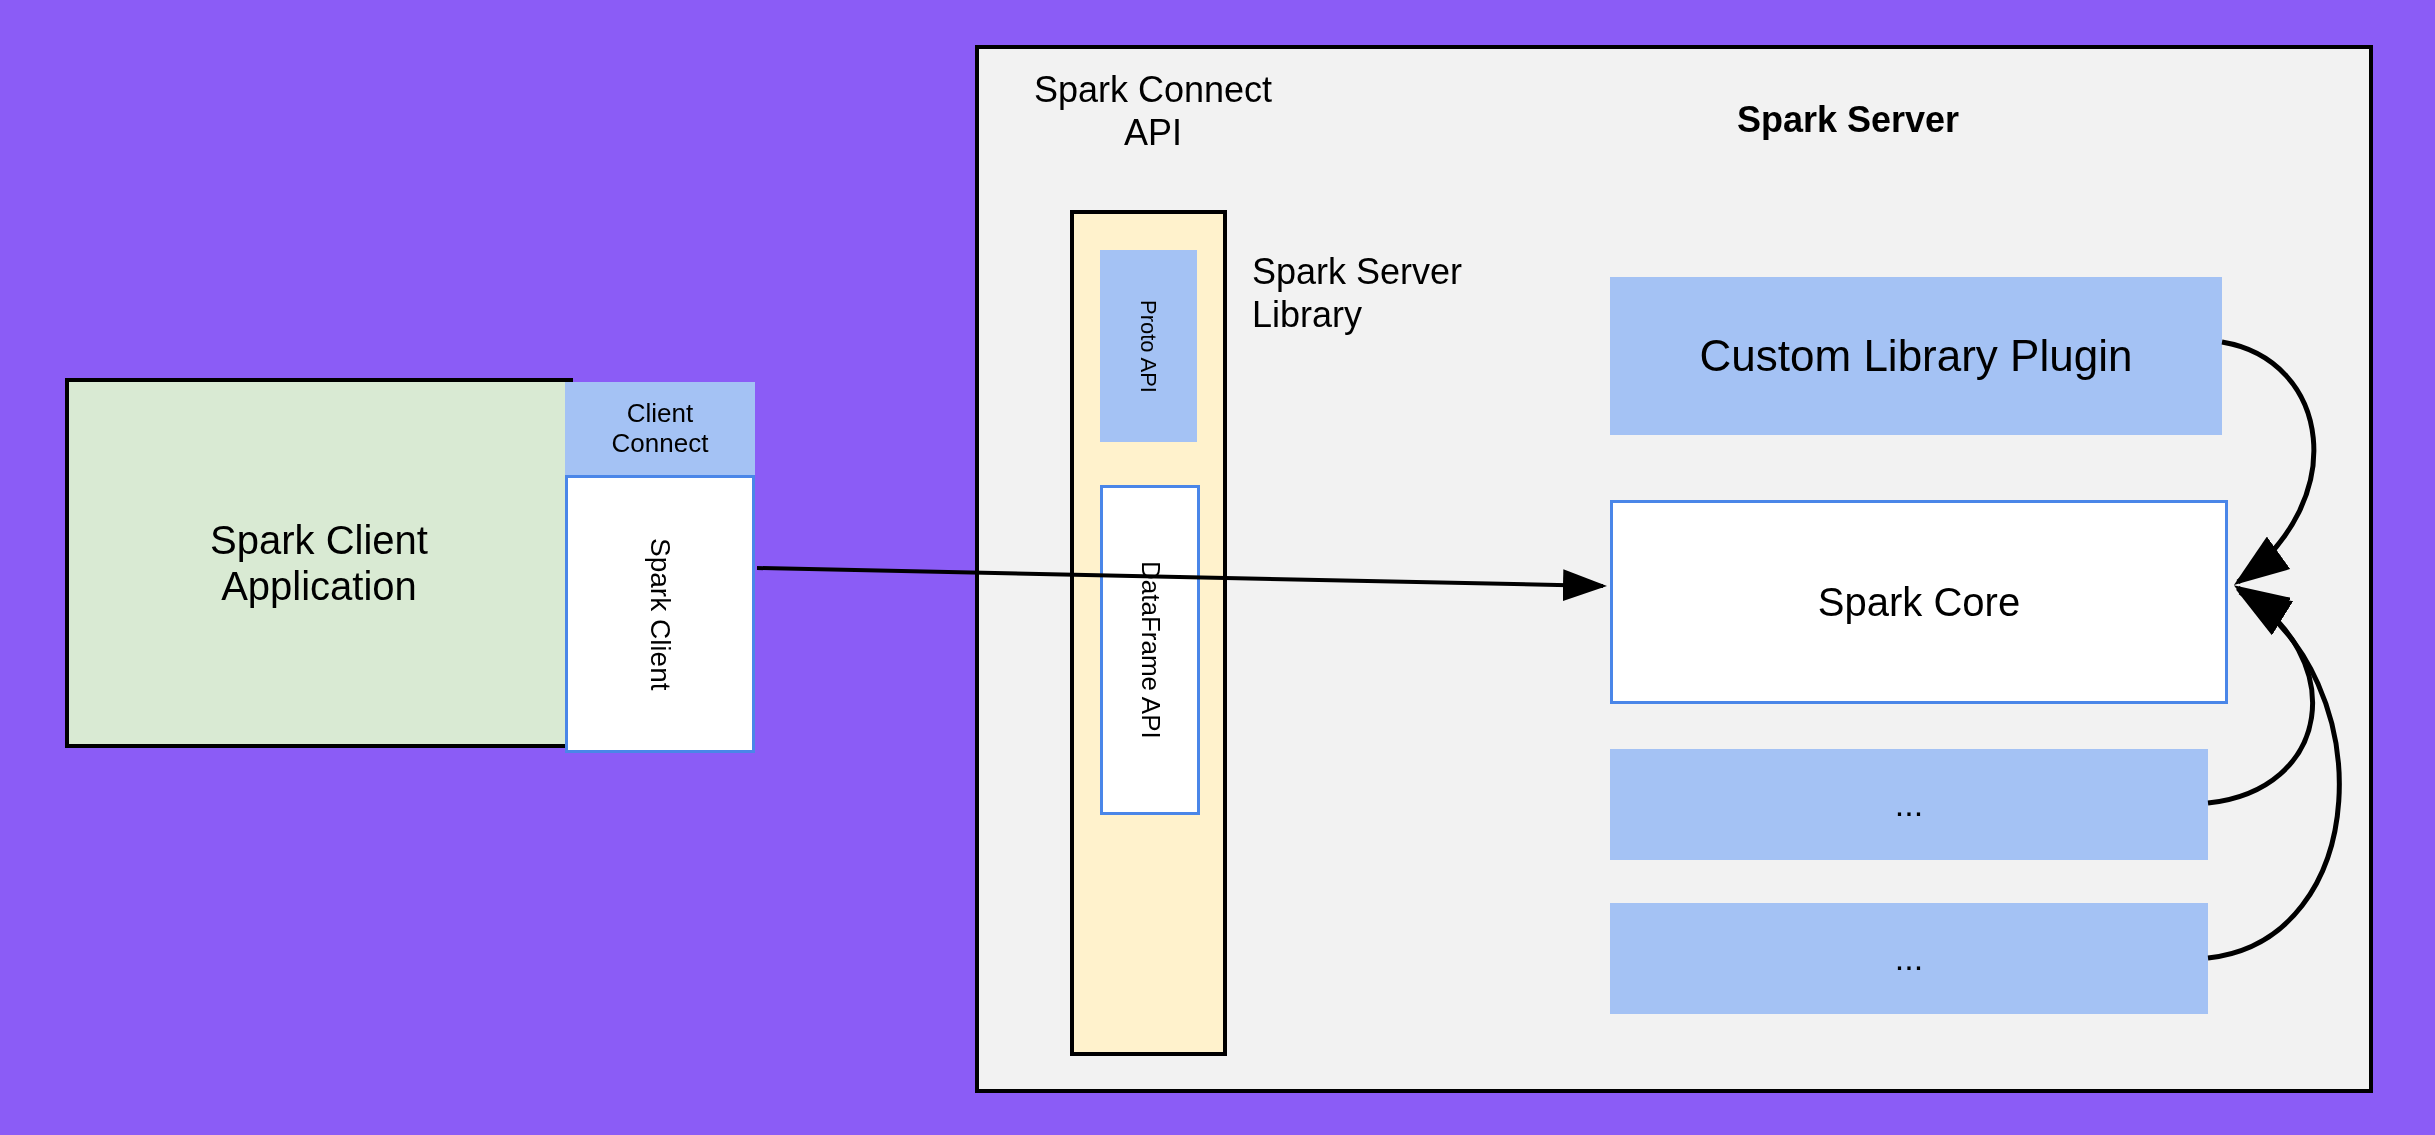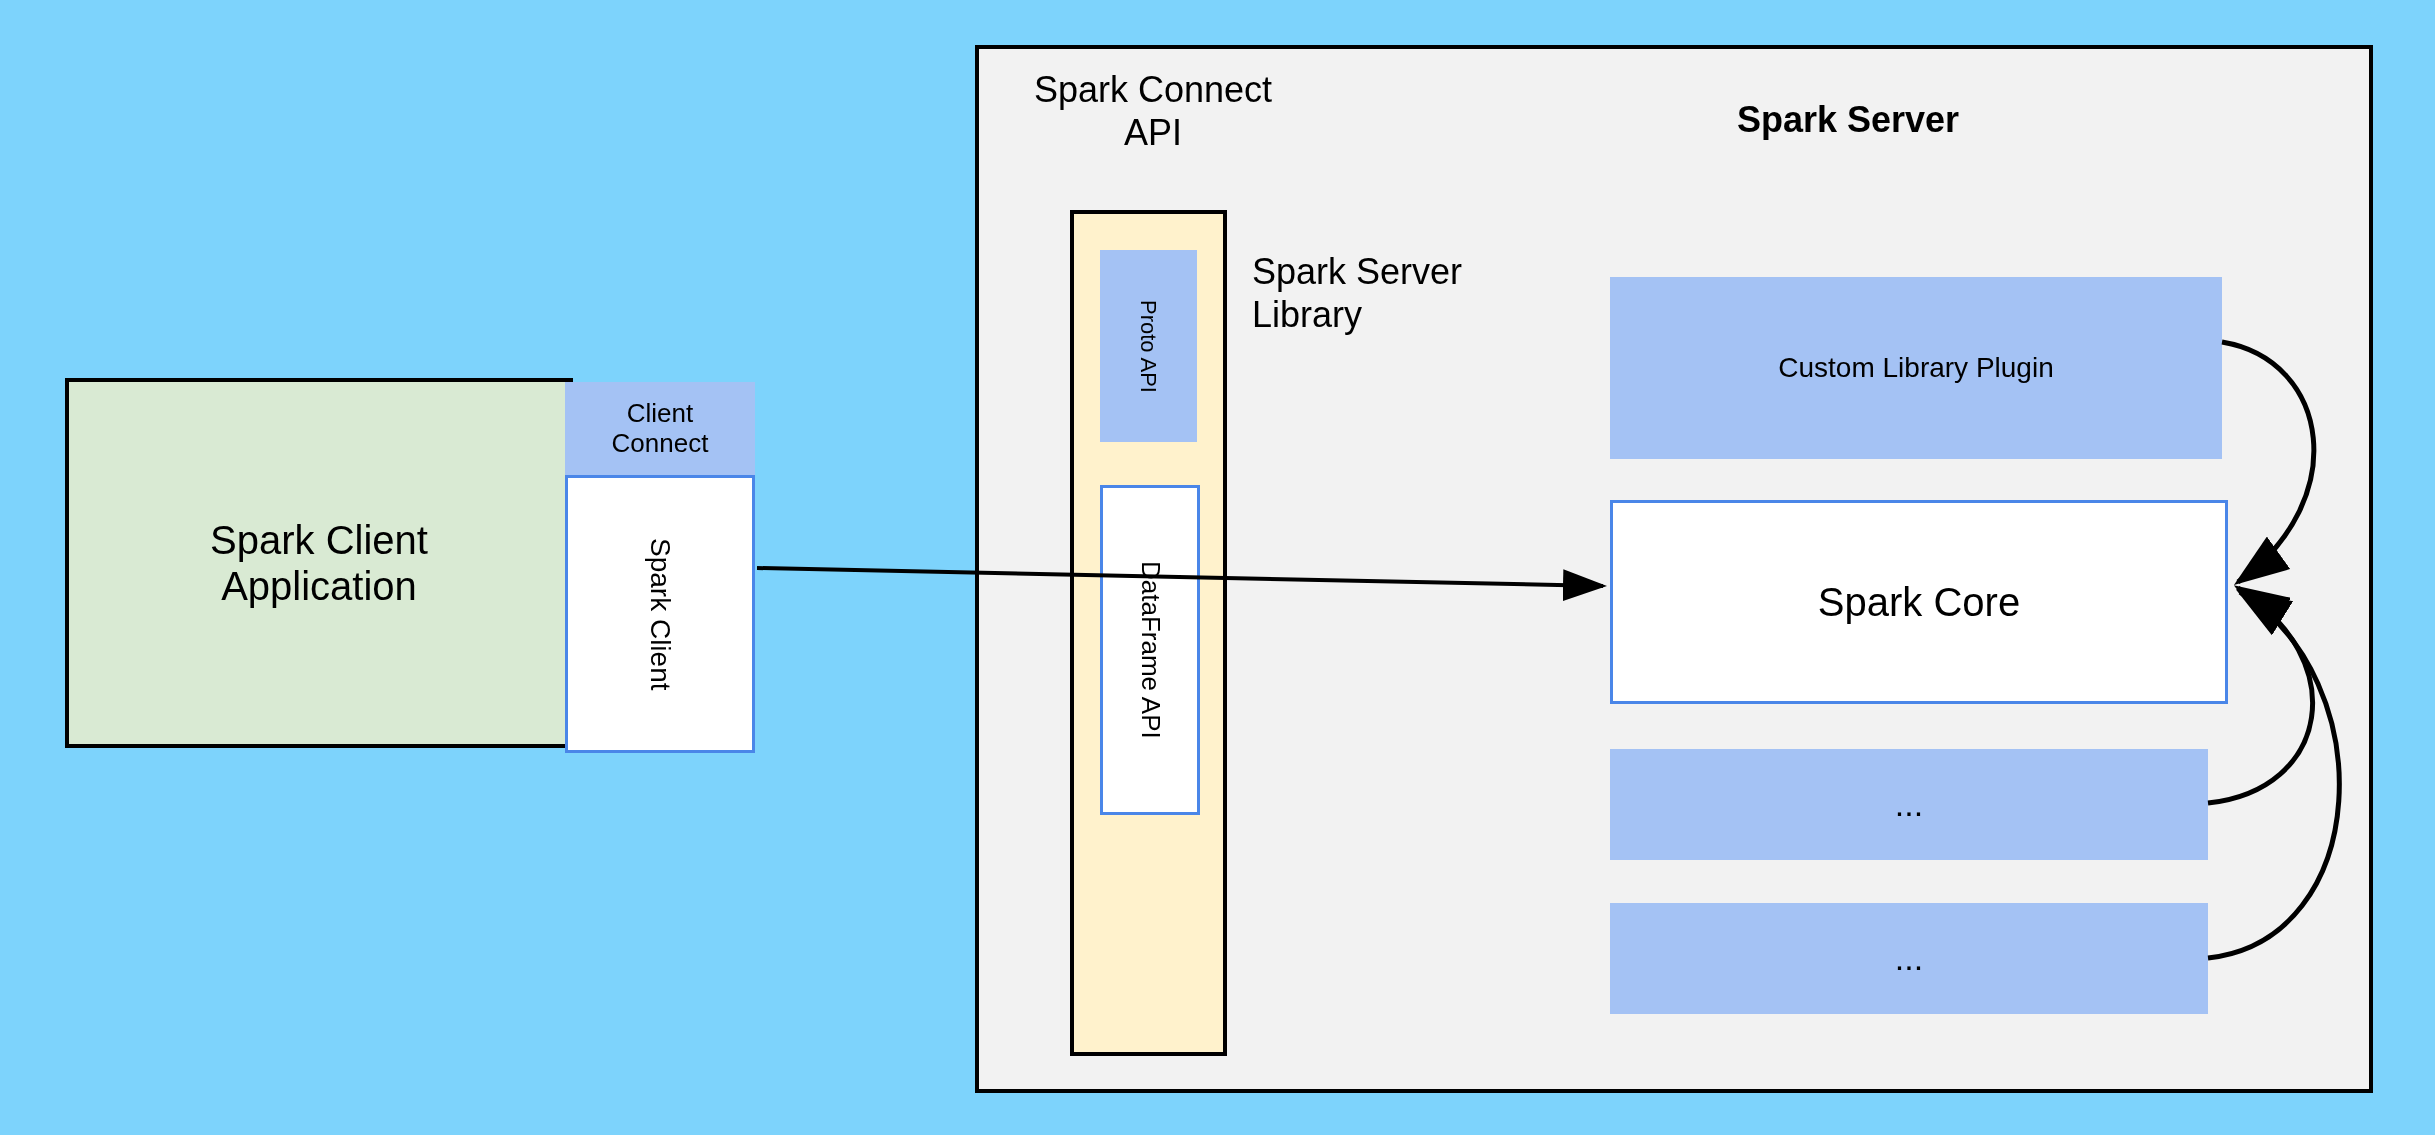--- a/index.html
+++ b/index.html
@@ -7,21 +7,21 @@
     padding: 0;
     background: #ffffff;
   }
   body {
     font-family: "Liberation Sans", sans-serif;
   }
   #canvas {
     position: relative;
     width: 2435px;
     height: 1135px;
-    background: #7dd3fc;
+    background: #8b5cf6;
     overflow: hidden;
   }
   .box {
     position: absolute;
     box-sizing: border-box;
     display: flex;
     align-items: center;
     justify-content: center;
     text-align: center;
     color: #000000;
@@ -130,24 +130,24 @@
     height: 330px;
     background: #ffffff;
     border: 3px solid #4a86e8;
     font-size: 26px;
   }
 
   #custom-library-plugin-box {
     left: 1610px;
     top: 277px;
     width: 612px;
-    height: 182px;
-    background: #a4c2f4;
-    border: none;
-    font-size: 28px;
+    height: 158px;
+    background: #a4c2f4;
+    border: none;
+    font-size: 44px;
     text-align: center;
   }
   #spark-core-box {
     left: 1610px;
     top: 481px;
     width: 618px;
     height: 204px;
     background: #ffffff;
     border: 3px solid #4a86e8;
     font-size: 40px;

